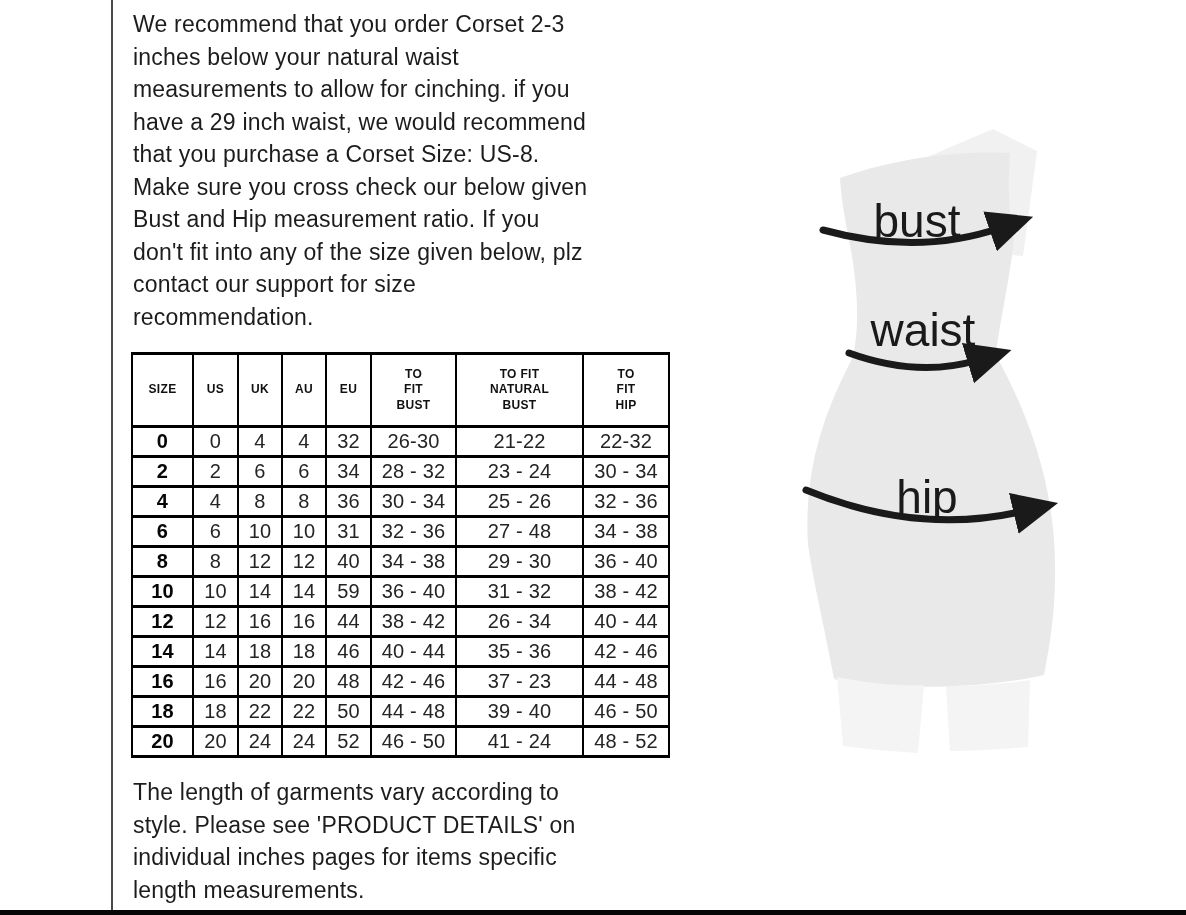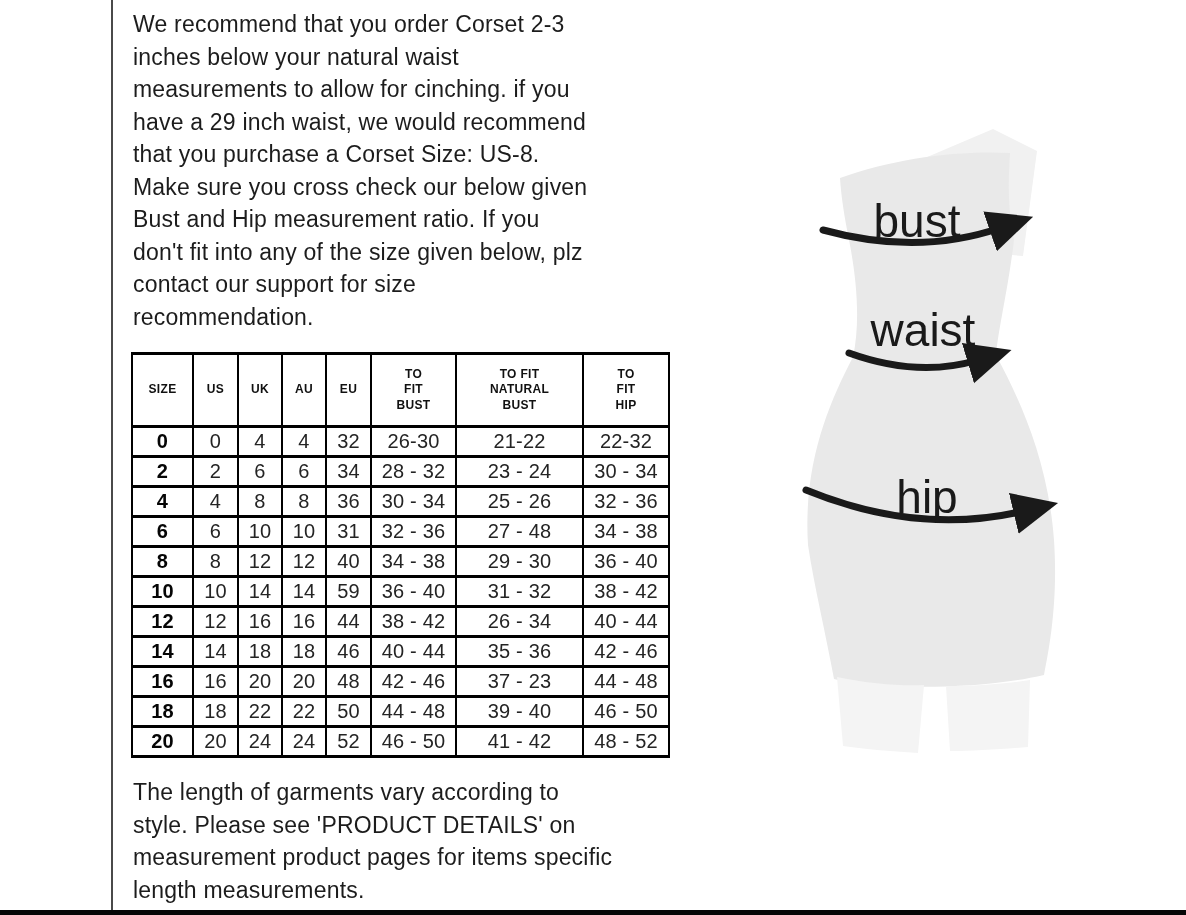--- a/index.html
+++ b/index.html
@@ -235,29 +235,29 @@
           <td>46 - 50</td>
         </tr>
 
         <tr>
           <td class="c-size">20</td>
           <td>20</td>
           <td>24</td>
           <td>24</td>
           <td>52</td>
           <td>46 - 50</td>
-          <td>41 - 42</td>
+          <td>41 - 24</td>
           <td>48 - 52</td>
         </tr>
       </tbody>
   </table>
 
   <p class="note">The length of garments vary according to
 style. Please see 'PRODUCT DETAILS'  on
-measurement product pages for items specific
+individual inches pages for items specific
 length measurements.</p>
 
   <svg class="figure-svg" width="406" height="820" viewBox="780 95 1186 915" preserveAspectRatio="none">
     
   </svg>
 
   <svg class="figure-svg" style="left:780px;top:95px;" width="406" height="820" viewBox="780 95 406 820">
     <defs>
       <marker id="ah" markerWidth="9" markerHeight="8" refX="1.5" refY="3" orient="auto" markerUnits="strokeWidth">
         <path d="M0,0 L6.5,3 L0,6 Z" fill="#1a1a1a"></path>

